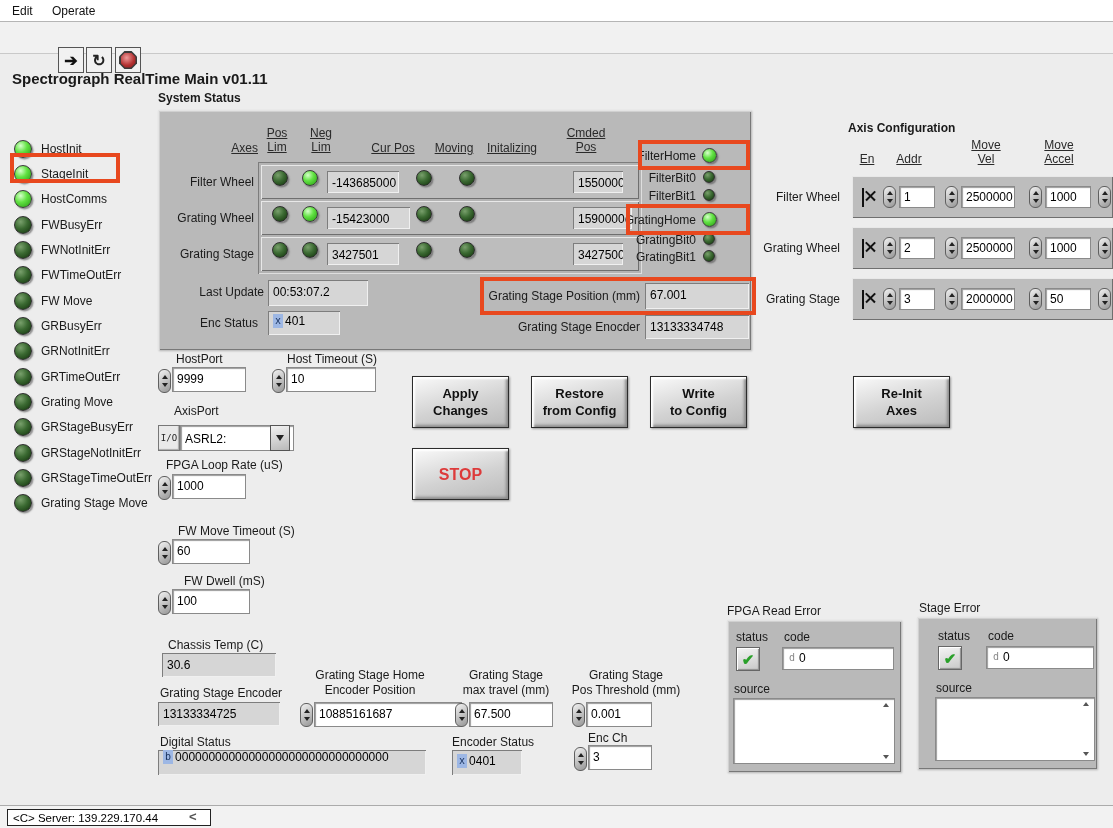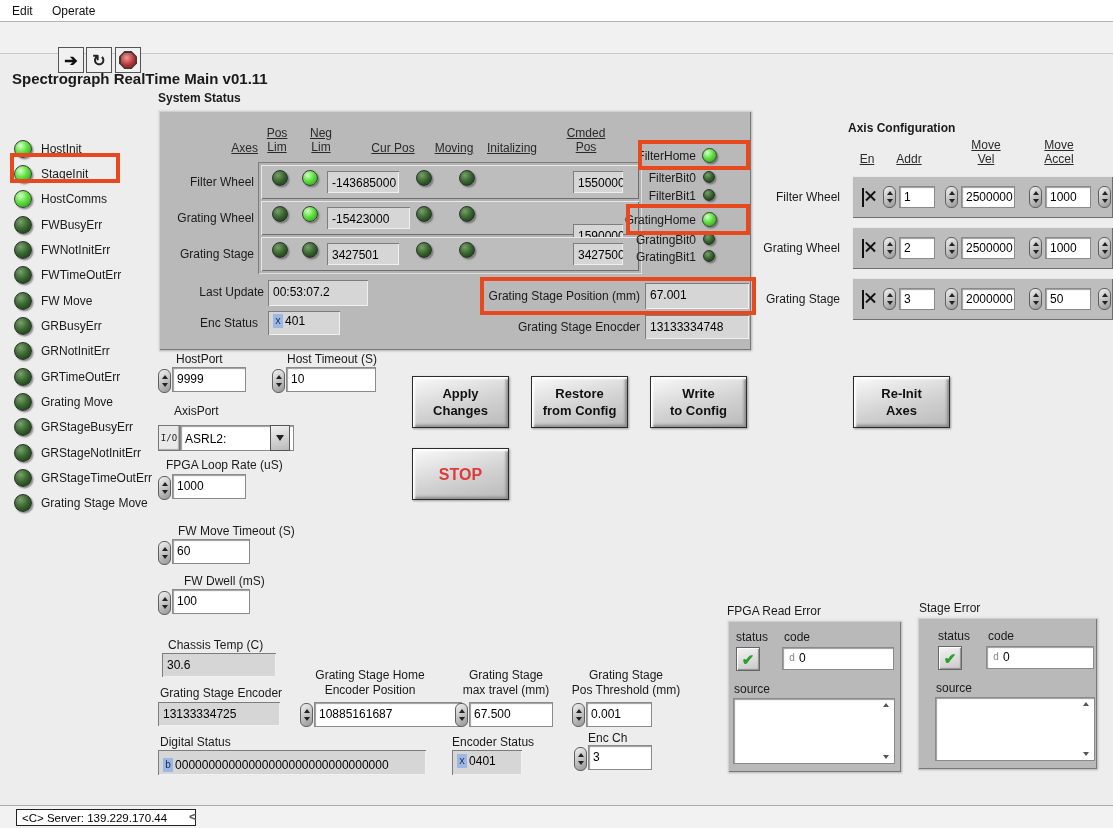--- a/index.html
+++ b/index.html
@@ -183,21 +183,21 @@
     <div class="a disp" style="left:312px;top:6px;width:50px;height:22px">1550000</div>
   </div>
 
   <div class="a lbl r" style="left:0;top:101px;width:96px">Grating Wheel</div>
   <div class="a row3d" style="left:103px;top:91px;width:378px;height:34px">
     <span class="a led off" style="left:11px;top:5px;width:16px;height:16px"></span>
     <span class="a led on" style="left:41px;top:5px;width:16px;height:16px"></span>
     <div class="a disp" style="left:66px;top:6px;width:83px;height:22px">-15423000</div>
     <span class="a led off" style="left:155px;top:5px;width:16px;height:16px"></span>
     <span class="a led off" style="left:198px;top:5px;width:16px;height:16px"></span>
-    <div class="a disp" style="left:312px;top:23px;width:50px;height:22px">1590000</div>
+    <div class="a disp" style="left:312px;top:6px;width:59px;height:22px">1590000</div>
   </div>
 
   <div class="a lbl r" style="left:0;top:137px;width:96px">Grating Stage</div>
   <div class="a row3d" style="left:103px;top:127px;width:378px;height:34px">
     <span class="a led off" style="left:11px;top:5px;width:16px;height:16px"></span>
     <span class="a led off" style="left:41px;top:5px;width:16px;height:16px"></span>
     <div class="a disp" style="left:66px;top:6px;width:72px;height:22px">3427501</div>
     <span class="a led off" style="left:155px;top:5px;width:16px;height:16px"></span>
     <span class="a led off" style="left:198px;top:5px;width:16px;height:16px"></span>
     <div class="a disp" style="left:312px;top:6px;width:50px;height:22px">3427500</div>
@@ -304,21 +304,21 @@
   <div>Grating Stage</div>
     <div>Pos Threshold (mm)</div>
   </div>
 <div class="a spin" style="left:572px;top:703px">
     <span class="tu"></span>
     <span class="td"></span>
   </div>
 <div class="a fld" style="left:586px;top:702px;width:66px;height:25px">0.001</div>
 
 <div class="a lbl" style="left:160px;top:735px">Digital Status</div>
-<div class="a disp" style="left:158px;top:750px;width:268px;height:25px;padding-top:8px">
+<div class="a disp" style="left:158px;top:750px;width:268px;height:25px;padding-top:0">
   <span class="radix">b</span><span>00000000000000000000000000000000</span></div>
 
 <div class="a lbl" style="left:452px;top:735px">Encoder Status</div>
 <div class="a disp" style="left:452px;top:750px;width:70px;height:25px;padding-top:4px">
   <span class="radix">x</span><span>0401</span></div>
 
 <div class="a lbl" style="left:588px;top:731px">Enc Ch</div>
 <div class="a spin" style="left:574px;top:747px">
     <span class="tu"></span>
     <span class="td"></span>
@@ -461,16 +461,16 @@
   <div class="a srcbox" style="left:18px;top:80px;width:160px;height:64px">
     <span class="a" style="left:4px;top:3px;font-size:11px"></span>
     <div class="scrollcol">
       <span class="tu" style="border-bottom-color:#555"></span>
       <span class="td" style="border-top-color:#555"></span>
     </div>
   </div>
 </div>
 
 <div class="a botbar">
-  <div class="a" style="left:16px;top:3px;width:180px;height:17px;background:#fff;border:1px solid #222;
+  <div class="a" style="left:7px;top:3px;width:204px;height:17px;background:#fff;border:1px solid #222;
       font-size:11.5px;padding:2px 0 0 5px;white-space:nowrap;box-sizing:border-box">&lt;C&gt; Server: 139.229.170.44</div>
   <div class="a" style="left:189px;top:3px;font-size:13px;font-weight:bold;color:#555">&lt;</div>
 </div>
 
 </body></html>

